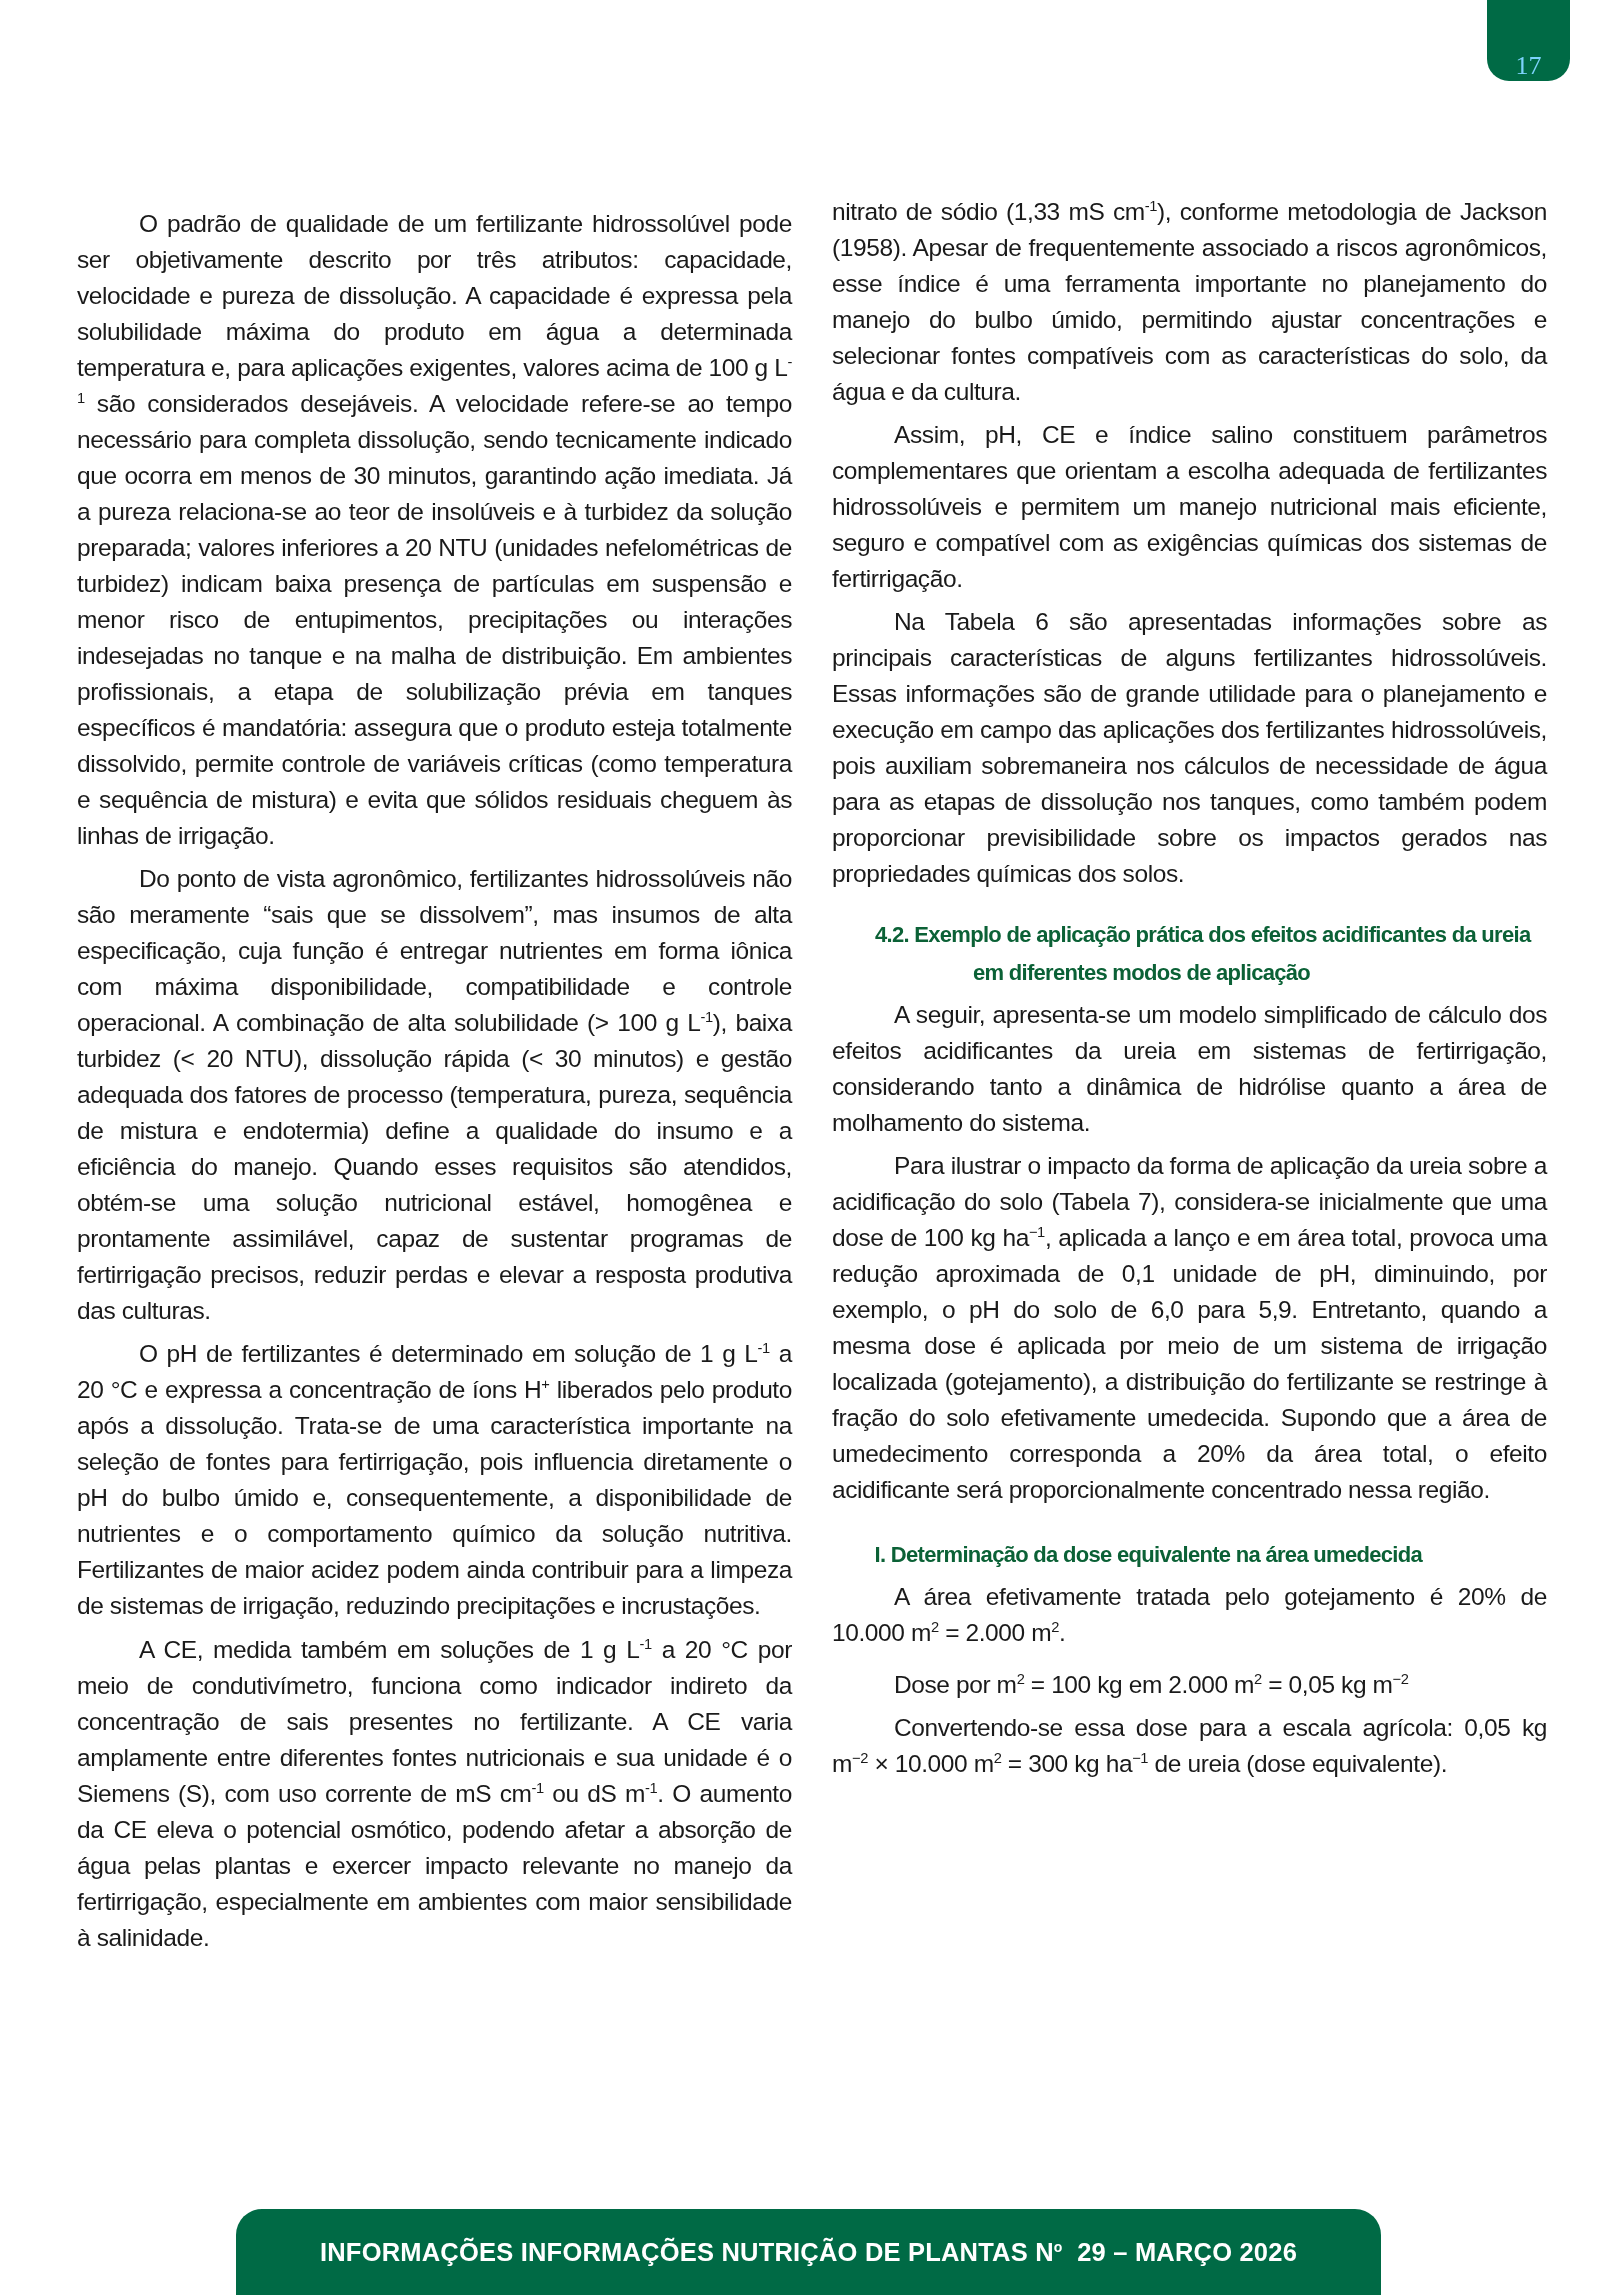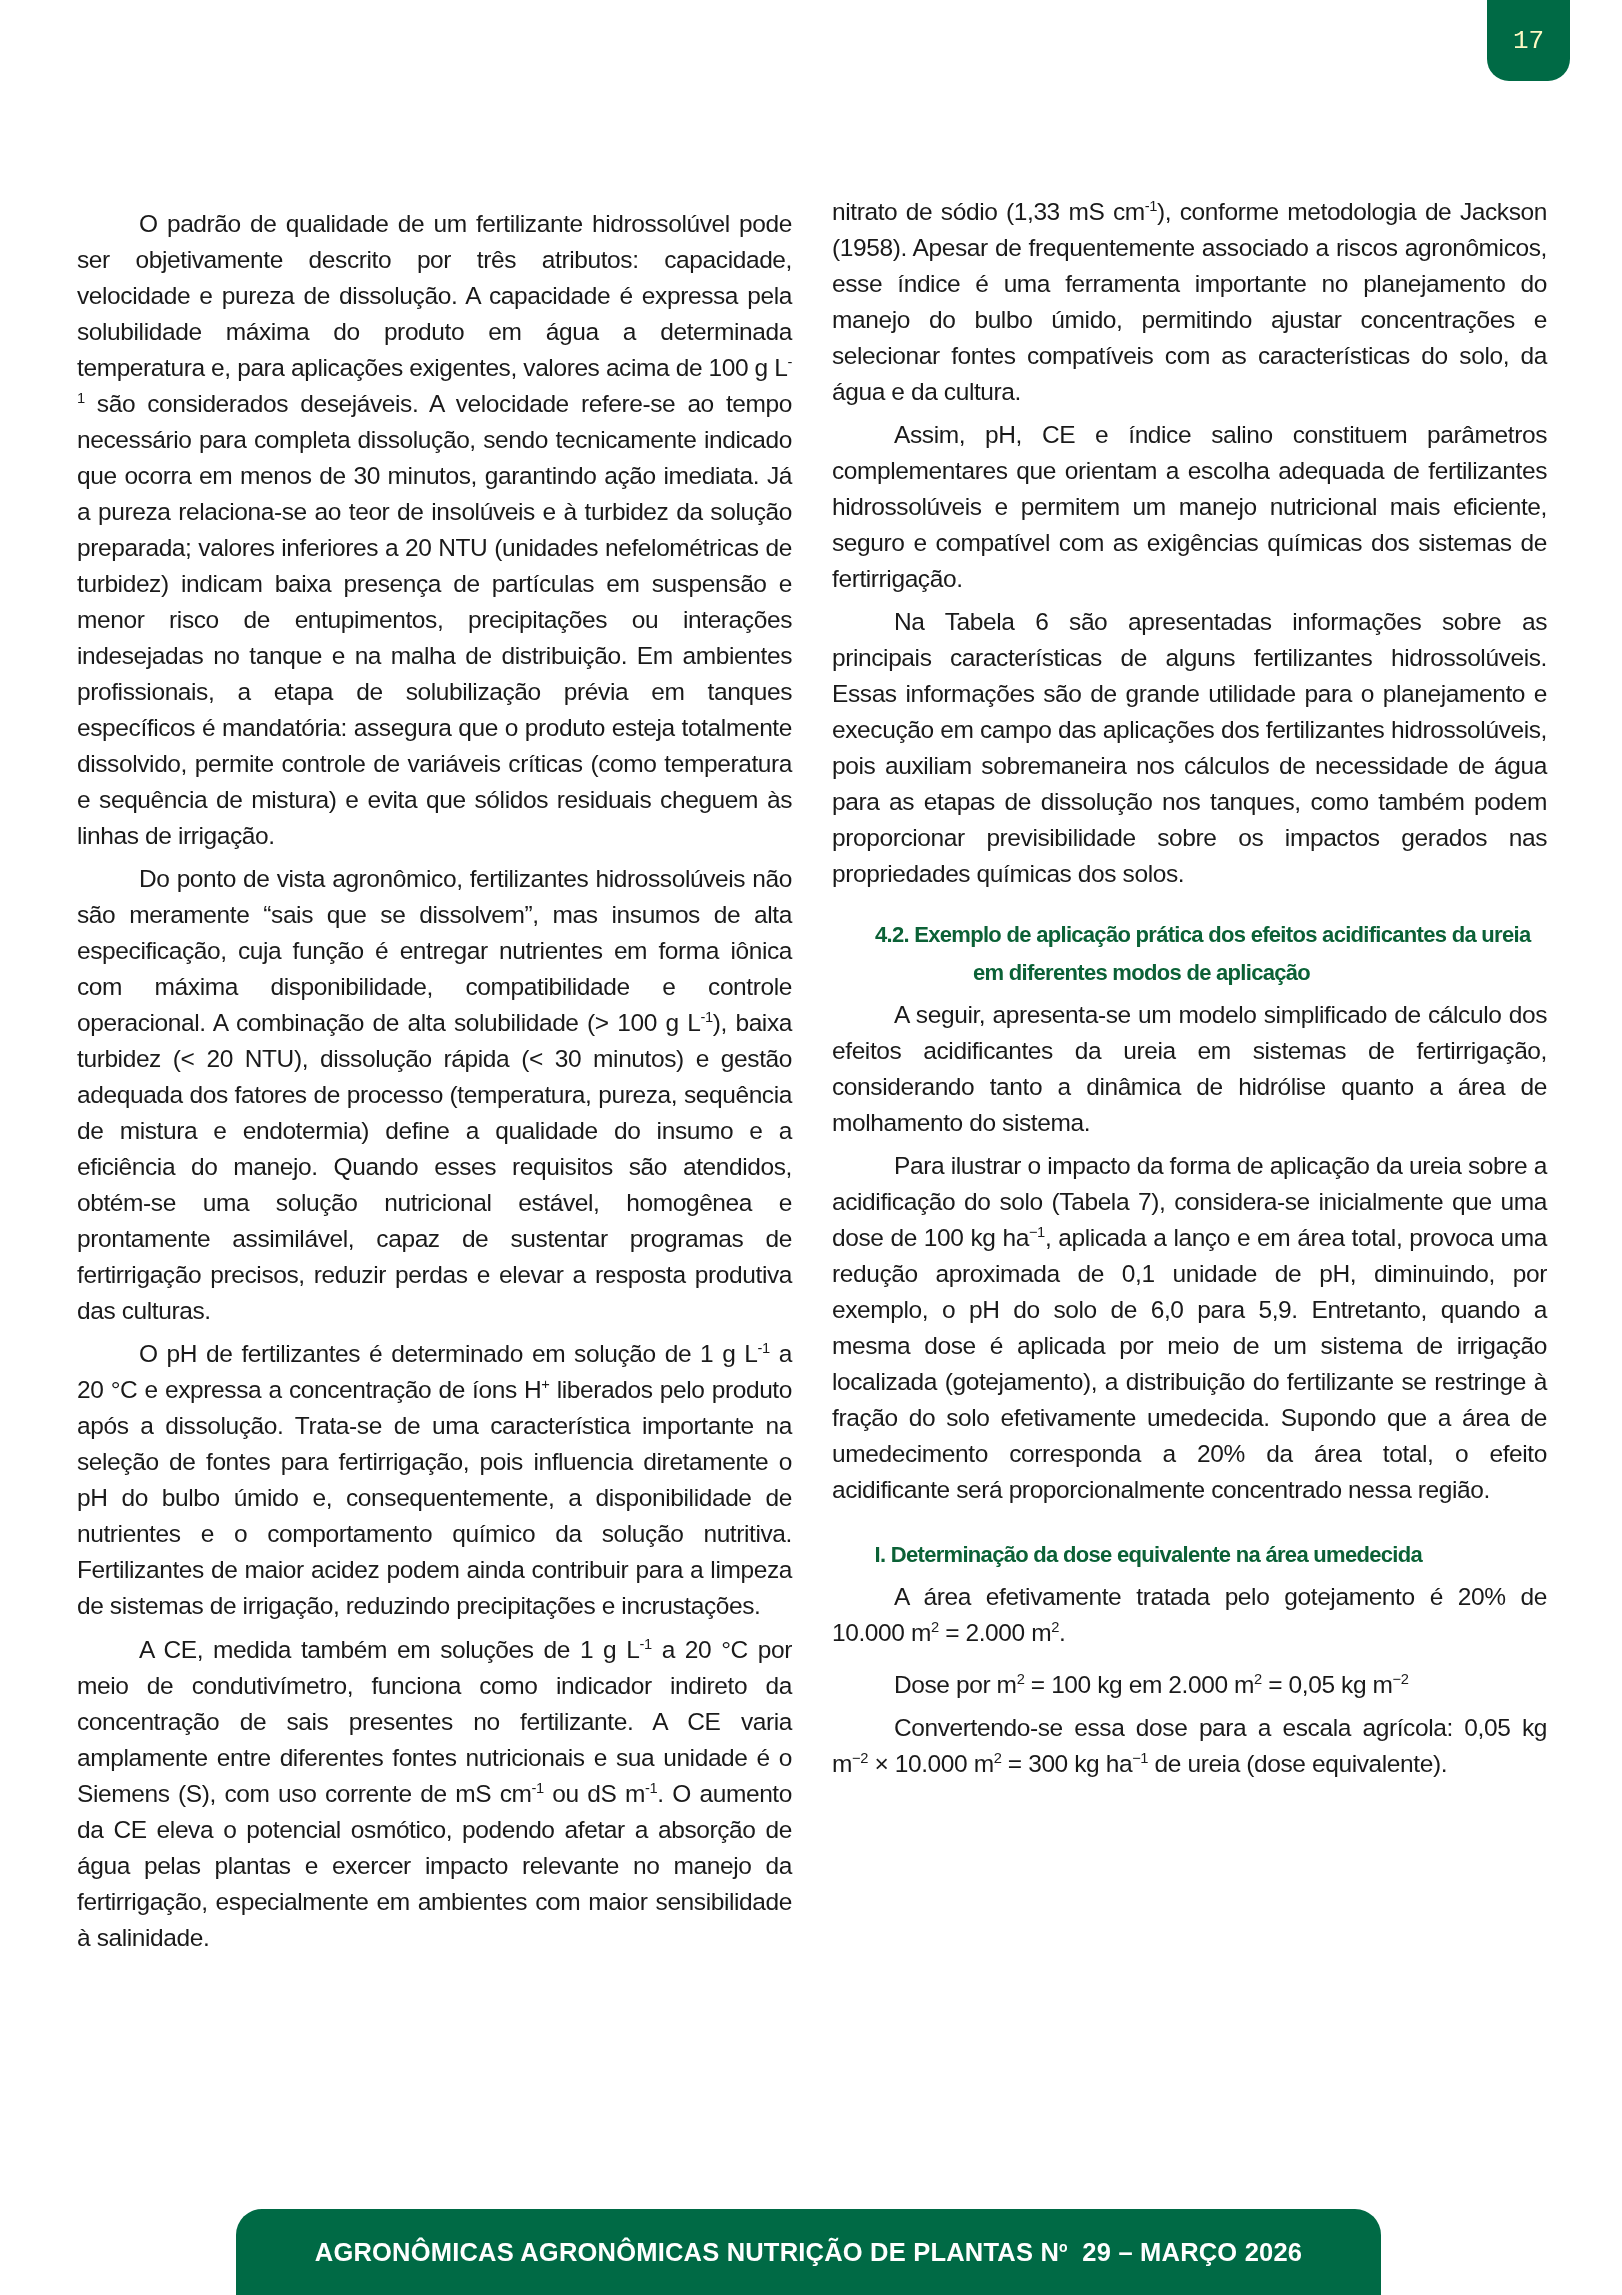--- a/index.html
+++ b/index.html
@@ -4,22 +4,22 @@
 <style>
   html, body { margin: 0; padding: 0; }
   body {
     width: 1623px; height: 2295px; position: relative; overflow: hidden;
     background: #ffffff; color: #1a1a1a;
     font-family: "Liberation Sans", sans-serif;
   }
   .page-number-tab {
     position: absolute; left: 1487px; top: 0; width: 83px; height: 81px;
     background: #006a45; border-radius: 0 0 22px 22px;
-    color: #fef9c3; font-size: 26px; display: flex; align-items: center; justify-content: center;
-    font-family: Liberation Mono, monospace;
+    color: #7dd3fc; font-size: 26px; display: flex; align-items: flex-end; justify-content: center;
+    font-family: Liberation Serif, serif;
   }
   .column {
     position: absolute; top: 194px; width: 715px;
     font-family: "Liberation Sans Narrow", "Liberation Sans", sans-serif;
     font-size: 24.5px; line-height: 36px; text-align: justify; hyphens: manual;
     letter-spacing: -0.4px;
   }
   .col-left { left: 77px; margin-top: 12px; }
   .col-right { left: 832px; }
   .column p { margin: 0 0 7.2px 0; text-indent: 62px; }
@@ -63,15 +63,15 @@
   <h2>4.2. Exemplo de aplicação prática dos efeitos acidificantes da ureia em diferentes modos de aplicação</h2>
   <p>A seguir, apresenta-se um modelo simplificado de cálculo dos efeitos acidificantes da ureia em sistemas de fertirrigação, considerando tanto a dinâmica de hidrólise quanto a área de molhamento do sistema.</p>
   <p><span>Para ilustrar o impacto da forma de aplicação da ureia sobre a acidificação do solo (Tabela 7), considera-se inicial­mente que uma dose de 100 kg ha</span><sup>−1</sup><span>, aplicada a lanço e em área total, provoca uma redução aproximada de 0,1 unidade de pH, diminuindo, por exemplo, o pH do solo de 6,0 para 5,9. Entretanto, quando a mesma dose é aplicada por meio de um sistema de irrigação localizada (gotejamento), a dis­tribuição do fertilizante se restringe à fração do solo efetiva­mente umedecida. Supondo que a área de umedecimento corresponda a 20% da área total, o efeito acidificante será proporcionalmente concentrado nessa região.</span></p>
   <h3>I. Determinação da dose equivalente na área umedecida</h3>
   <p><span>A área efetivamente tratada pelo gotejamento é 20% de 10.000 m</span><sup>2</sup><span> = 2.000 m</span><sup>2</sup><span>.</span></p>
   <p class="formula"><span>Dose por m</span><sup>2</sup><span> = 100 kg em 2.000 m</span><sup>2</sup><span> = 0,05 kg m</span><sup>−2</sup></p>
   <p><span>Convertendo-se essa dose para a escala agrícola: 0,05 kg m</span><sup>−2</sup><span> × 10.000 m</span><sup>2</sup><span> = 300 kg ha</span><sup>−1</sup><span> de ureia (dose equi­valente).</span></p>
 </div>
 
 <div class="footer-banner">
-  <span><span>AGRONÔMICAS AGRONÔMICAS NUTRIÇÃO DE PLANTAS N</span><sup>o</sup><span style="white-space:pre">  29 – MARÇO 2026</span></span>
+  <span><span>INFORMAÇÕES INFORMAÇÕES NUTRIÇÃO DE PLANTAS N</span><sup>o</sup><span style="white-space:pre">  29 – MARÇO 2026</span></span>
 </div>
 
 
 </body></html>

